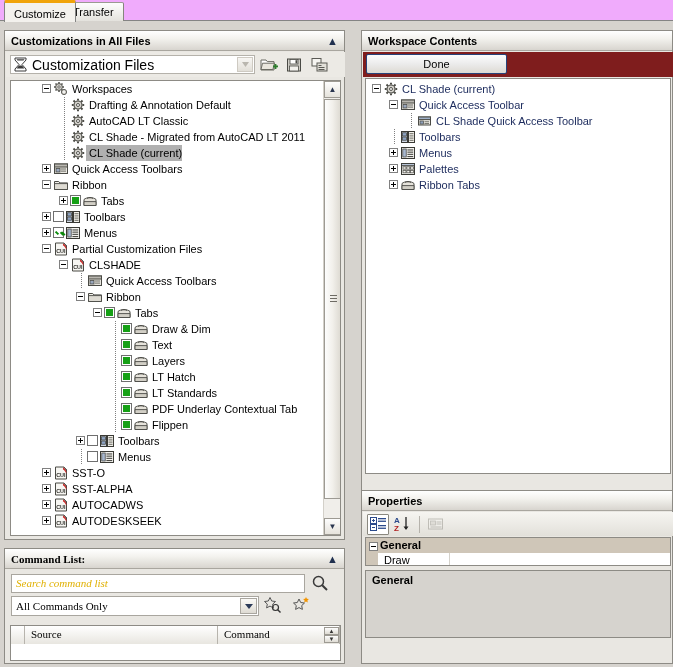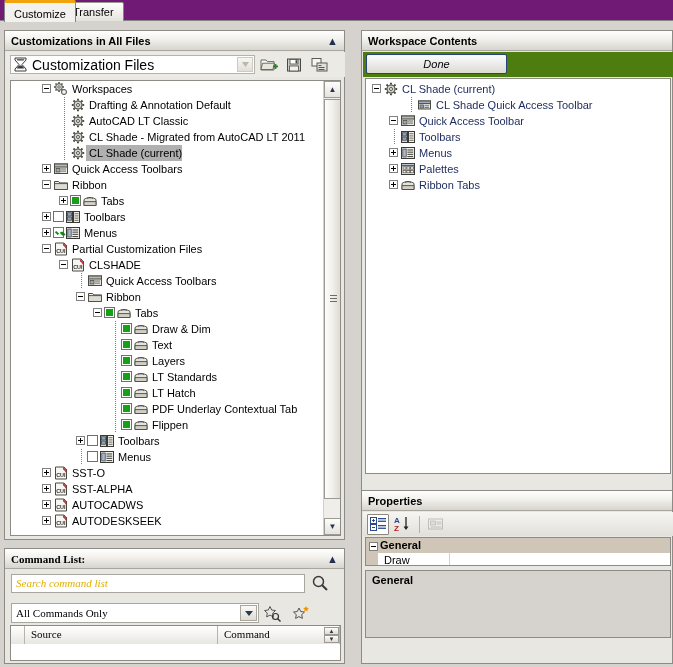--- a/index.html
+++ b/index.html
@@ -10,21 +10,21 @@
     font-size: 11px;
     color: #000;
     background: #d6d3ce;
     overflow: hidden;
     position: relative;
   }
 
   
   #tabstrip {
     position:absolute; left:0; top:0; width:673px; height:21px;
-    background:#701a75;
+    background:#f0abfc;
   }
   .tab {
     position:absolute; top:2px; height:19px;
     padding:3px 9px 0 9px;
     font-size:11px; line-height:13px;
     background:linear-gradient(to bottom,#fdfdfd 0%, #f0efec 55%, #e4e2dd 100%);
     border-left:1px solid #9a9a92; border-right:1px solid #85857d;
     border-top:1px solid #9a9a92;
     border-radius:2px 2px 0 0;
     color:#000;
@@ -153,21 +153,21 @@
   }
 
   
   #panel-cmd { left:4px; top:548px; width:341px; height:116px;font-family:Liberation Serif, serif; }
   #cmd-search-row { position:absolute; left:1px; top:21px; width:339px; height:26px; display:flex; align-items:center; }
   #cmd-search {
     margin-left:5px; width:294px; height:19px; background:#fff;
     border:1px solid #a9a69f; font-style:italic; color:#e0b000;
     font-size:11px; line-height:17px; padding-left:4px; overflow:hidden;
   }
-  #cmd-filter-row { position:absolute; left:1px; top:47px; width:339px; height:27px; display:flex; align-items:flex-end; }
+  #cmd-filter-row { position:absolute; left:1px; top:47px; width:339px; height:27px; display:flex; align-items:flex-start; }
   #cmd-filter {
     margin-left:5px; width:248px; height:20px; background:#fff;
     border:1px solid #a9a69f; font-size:11px; line-height:18px; padding-left:4px;
     position:relative;
   }
   #cmd-filter .seldrop {
     position:absolute; right:1px; top:1px; width:17px; height:16px;
     background:linear-gradient(to bottom,#fbfaf7,#dedbd3);
     border:1px solid #a9a69f;
     display:flex; align-items:center; justify-content:center;
@@ -185,21 +185,21 @@
     position:absolute; right:1px; top:1px; width:15px; height:17px;
   }
   #cmd-grid .spin div {
     height:8px; background:linear-gradient(to bottom,#fdfdfd,#dedbd3);
     border:1px solid #9d9a93; display:flex; align-items:center; justify-content:center;
     font-size:6px; color:#333;
   }
 
   
   #panel-ws { left:361px; top:30px; width:312px; height:478px; }
-  #ws-btnrow { position:absolute; left:1px; top:21px; width:310px; height:25px; background:#4d7c0f;font-style:italic; }
+  #ws-btnrow { position:absolute; left:1px; top:21px; width:310px; height:25px; background:#7f1d1d; }
   #btn-done {
     position:absolute; left:3px; top:2px; width:141px; height:20px;
     background:linear-gradient(to bottom,#fcfcfc 0%,#ececec 48%,#dddad3 100%);
     border:1px solid #26437a; border-radius:2px;
     font-size:11px; line-height:18px; text-align:center; color:#000;
   }
   #ws-tree-box {
     position:absolute; left:3px; top:47px; width:306px; height:396px;
     background:#fff; border:1px solid #8d8b85; overflow:hidden;
   }
@@ -453,26 +453,26 @@
             </svg></span><span class="lbl">Text</span></div>
         <div class="row"><span class="ind" style="width: 99px;"></span><span class="dots"></span><span class="cbx green"></span><span class="ico"><svg width="16" height="16" viewBox="0 0 16 16">
               <path d="M2 6.5c2.5-2.5 9.5-2.5 12 0v6H2z" fill="#e6e3db" stroke="#4a4a45" stroke-width="1"></path>
               <path d="M2 8.6h12v3.9H2z" fill="#d2cfc6" stroke="#4a4a45" stroke-width="0.9"></path>
               <path d="M5 5.4c1.8-1 4.2-1 6 0" fill="none" stroke="#4a4a45" stroke-width="0.9"></path>
             </svg></span><span class="lbl">Layers</span></div>
         <div class="row"><span class="ind" style="width: 99px;"></span><span class="dots"></span><span class="cbx green"></span><span class="ico"><svg width="16" height="16" viewBox="0 0 16 16">
               <path d="M2 6.5c2.5-2.5 9.5-2.5 12 0v6H2z" fill="#e6e3db" stroke="#4a4a45" stroke-width="1"></path>
               <path d="M2 8.6h12v3.9H2z" fill="#d2cfc6" stroke="#4a4a45" stroke-width="0.9"></path>
               <path d="M5 5.4c1.8-1 4.2-1 6 0" fill="none" stroke="#4a4a45" stroke-width="0.9"></path>
+            </svg></span><span class="lbl">LT Hatch</span></div>
+        <div class="row"><span class="ind" style="width: 99px;"></span><span class="dots"></span><span class="cbx green"></span><span class="ico"><svg width="16" height="16" viewBox="0 0 16 16">
+              <path d="M2 6.5c2.5-2.5 9.5-2.5 12 0v6H2z" fill="#e6e3db" stroke="#4a4a45" stroke-width="1"></path>
+              <path d="M2 8.6h12v3.9H2z" fill="#d2cfc6" stroke="#4a4a45" stroke-width="0.9"></path>
+              <path d="M5 5.4c1.8-1 4.2-1 6 0" fill="none" stroke="#4a4a45" stroke-width="0.9"></path>
             </svg></span><span class="lbl">LT Standards</span></div>
-        <div class="row"><span class="ind" style="width: 99px;"></span><span class="dots"></span><span class="cbx green"></span><span class="ico"><svg width="16" height="16" viewBox="0 0 16 16">
-              <path d="M2 6.5c2.5-2.5 9.5-2.5 12 0v6H2z" fill="#e6e3db" stroke="#4a4a45" stroke-width="1"></path>
-              <path d="M2 8.6h12v3.9H2z" fill="#d2cfc6" stroke="#4a4a45" stroke-width="0.9"></path>
-              <path d="M5 5.4c1.8-1 4.2-1 6 0" fill="none" stroke="#4a4a45" stroke-width="0.9"></path>
-            </svg></span><span class="lbl">LT Hatch</span></div>
         <div class="row"><span class="ind" style="width: 99px;"></span><span class="dots"></span><span class="cbx green"></span><span class="ico"><svg width="16" height="16" viewBox="0 0 16 16">
               <path d="M2 6.5c2.5-2.5 9.5-2.5 12 0v6H2z" fill="#e6e3db" stroke="#4a4a45" stroke-width="1"></path>
               <path d="M2 8.6h12v3.9H2z" fill="#d2cfc6" stroke="#4a4a45" stroke-width="0.9"></path>
               <path d="M5 5.4c1.8-1 4.2-1 6 0" fill="none" stroke="#4a4a45" stroke-width="0.9"></path>
             </svg></span><span class="lbl">PDF Underlay Contextual Tab</span></div>
         <div class="row"><span class="ind" style="width: 99px;"></span><span class="dots"></span><span class="cbx green"></span><span class="ico"><svg width="16" height="16" viewBox="0 0 16 16">
               <path d="M2 6.5c2.5-2.5 9.5-2.5 12 0v6H2z" fill="#e6e3db" stroke="#4a4a45" stroke-width="1"></path>
               <path d="M2 8.6h12v3.9H2z" fill="#d2cfc6" stroke="#4a4a45" stroke-width="0.9"></path>
               <path d="M5 5.4c1.8-1 4.2-1 6 0" fill="none" stroke="#4a4a45" stroke-width="0.9"></path>
             </svg></span><span class="lbl">Flippen</span></div>
@@ -606,34 +606,34 @@
                 <line x1="8" y1="1.8" x2="8" y2="3.6"></line>
                 <line x1="8" y1="12.4" x2="8" y2="14.2"></line>
                 <line x1="1.8" y1="8" x2="3.6" y2="8"></line>
                 <line x1="12.4" y1="8" x2="14.2" y2="8"></line>
                 <line x1="3.5" y1="3.5" x2="4.8" y2="4.8"></line>
                 <line x1="11.2" y1="11.2" x2="12.5" y2="12.5"></line>
                 <line x1="12.5" y1="3.5" x2="11.2" y2="4.8"></line>
                 <line x1="4.8" y1="11.2" x2="3.5" y2="12.5"></line>
               </g>
             </svg></span><span class="lbl">CL Shade (current)</span></div>
+        <div class="row"><span class="ind" style="width: 23px;"></span><span class="exp"></span><span class="ico"><svg width="16" height="16" viewBox="0 0 16 16">
+              <rect x="1.5" y="3" width="13" height="9.5" fill="#e8e6df" stroke="#4a4a45" stroke-width="1"></rect>
+              <rect x="1.5" y="3" width="13" height="3" fill="#b9b7b0" stroke="#4a4a45" stroke-width="1"></rect>
+              <rect x="3" y="7.5" width="4" height="3.5" fill="#9aa7bd" stroke="#4a4a45" stroke-width="0.8"></rect>
+              <rect x="8" y="7.5" width="5" height="1" fill="#6d6d66"></rect>
+              <rect x="8" y="9.6" width="5" height="1" fill="#6d6d66"></rect>
+            </svg></span><span class="lbl">Quick Access Toolbar</span></div>
         <div class="row"><span class="ind" style="width: 40px;"></span><span class="dots"></span><span class="ico"><svg width="16" height="16" viewBox="0 0 16 16">
               <rect x="1.5" y="4" width="12" height="8" fill="#e8e6df" stroke="#4a4a45" stroke-width="1"></rect>
               <rect x="1.5" y="4" width="12" height="2.6" fill="#9fb0c8" stroke="#4a4a45" stroke-width="1"></rect>
               <rect x="3" y="8" width="3.5" height="3" fill="#8fa0bb" stroke="#4a4a45" stroke-width="0.7"></rect>
               <rect x="7.5" y="8.3" width="4.5" height="0.9" fill="#6d6d66"></rect>
               <rect x="7.5" y="10" width="4.5" height="0.9" fill="#6d6d66"></rect>
             </svg></span><span class="lbl">CL Shade Quick Access Toolbar</span></div>
-        <div class="row"><span class="ind" style="width: 23px;"></span><span class="exp"></span><span class="ico"><svg width="16" height="16" viewBox="0 0 16 16">
-              <rect x="1.5" y="3" width="13" height="9.5" fill="#e8e6df" stroke="#4a4a45" stroke-width="1"></rect>
-              <rect x="1.5" y="3" width="13" height="3" fill="#b9b7b0" stroke="#4a4a45" stroke-width="1"></rect>
-              <rect x="3" y="7.5" width="4" height="3.5" fill="#9aa7bd" stroke="#4a4a45" stroke-width="0.8"></rect>
-              <rect x="8" y="7.5" width="5" height="1" fill="#6d6d66"></rect>
-              <rect x="8" y="9.6" width="5" height="1" fill="#6d6d66"></rect>
-            </svg></span><span class="lbl">Quick Access Toolbar</span></div>
         <div class="row"><span class="ind" style="width: 23px;"></span><span class="dots"></span><span class="ico"><svg width="16" height="16" viewBox="0 0 16 16">
               <rect x="1.5" y="2.5" width="6" height="11" fill="#cdd6e3" stroke="#3a3a35" stroke-width="1"></rect>
               <rect x="2.6" y="3.8" width="3.8" height="3.2" fill="#8ea4c4" stroke="#3a3a35" stroke-width="0.7"></rect>
               <rect x="2.6" y="8" width="3.8" height="3.2" fill="#8ea4c4" stroke="#3a3a35" stroke-width="0.7"></rect>
               <rect x="8.5" y="2.5" width="6" height="11" fill="#f2f0ea" stroke="#3a3a35" stroke-width="1"></rect>
               <g fill="#6a6a63">
                 <rect x="9.5" y="4.2" width="4" height="1"></rect>
                 <rect x="9.5" y="6.4" width="4" height="1"></rect>
                 <rect x="9.5" y="8.6" width="4" height="1"></rect>
                 <rect x="9.5" y="10.8" width="4" height="1"></rect>

